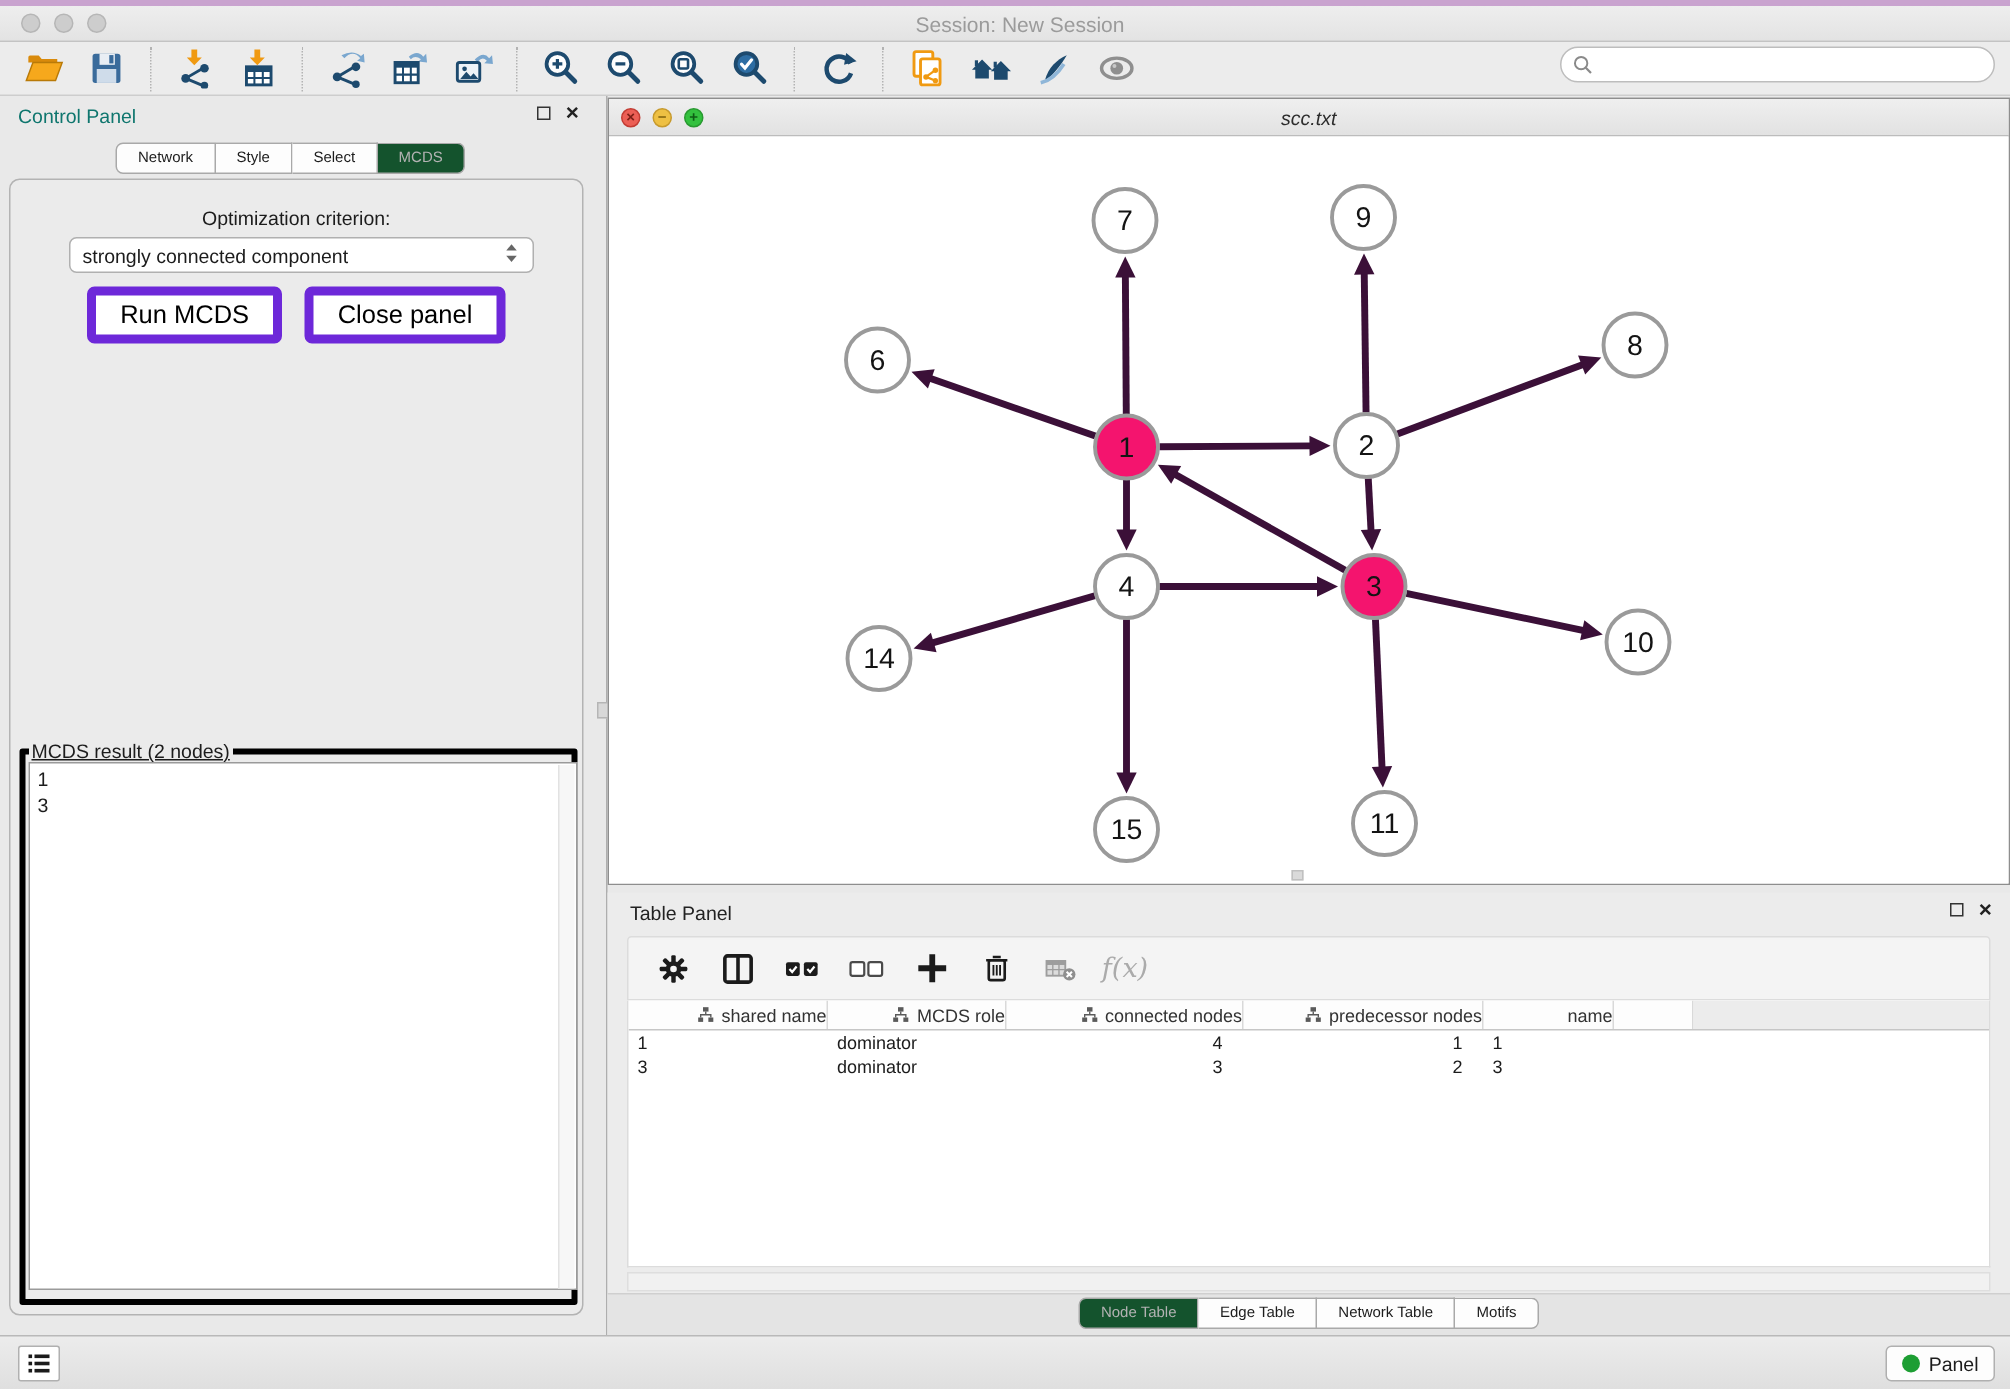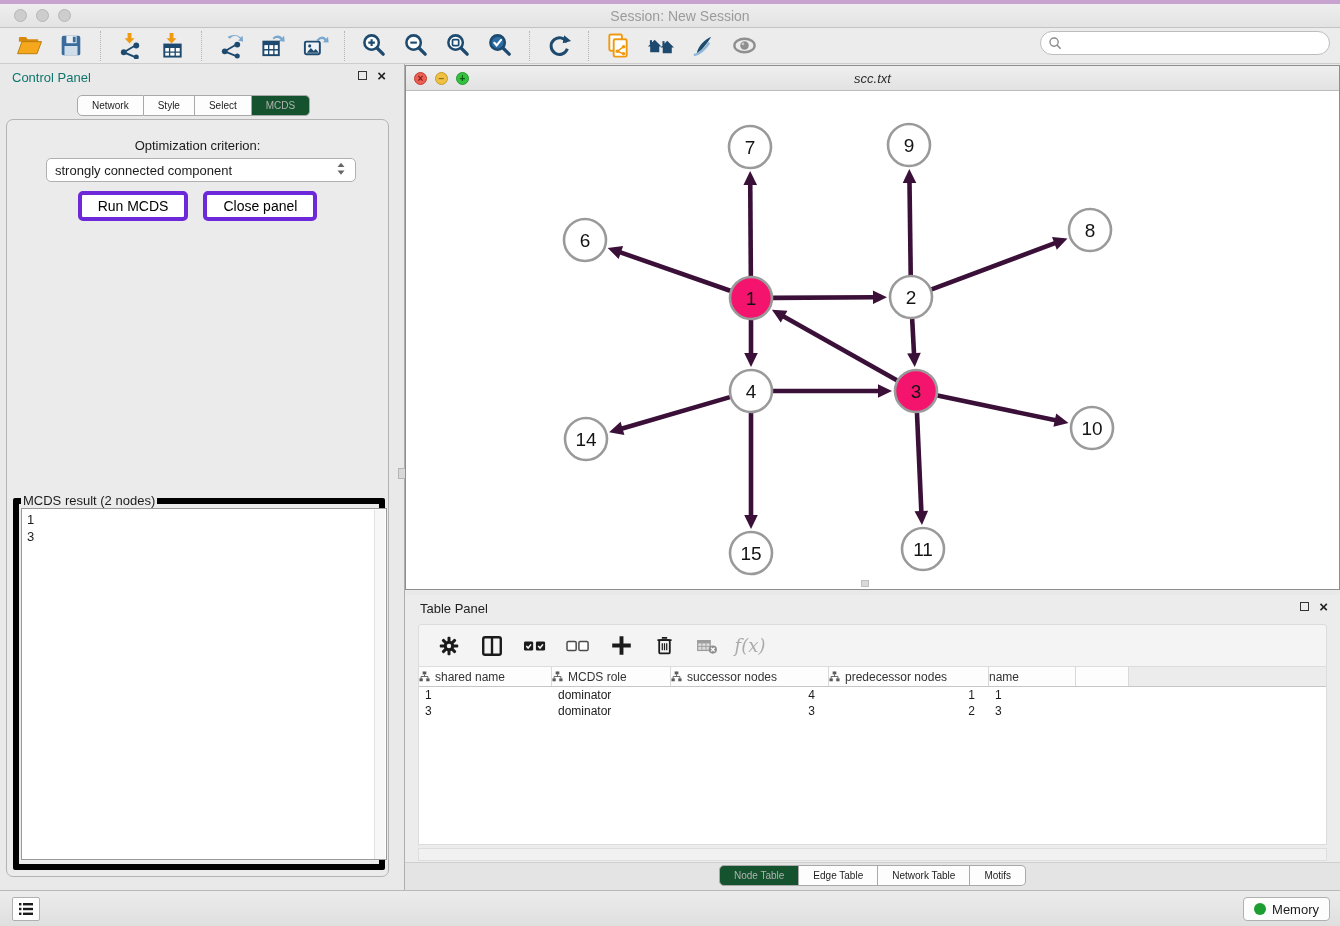--- a/index.html
+++ b/index.html
@@ -40,25 +40,25 @@
   .seg-tab.active { background:#14532d; color:#b2b2b2; }
 
   .cp-body { position:absolute; left:6px; top:55px; width:383px; height:758px;
     background:#ebebeb; border:1px solid #b3b3b3; border-radius:7px; }
   .opt-label { position:absolute; left:0; top:18px; width:100%; text-align:center; font-size:13px; }
   .dropdown { position:absolute; left:39px; top:38px; width:310px; height:24px; background:#fff;
     border:1px solid #b0b0b0; border-radius:5px; display:flex; align-items:center; padding:0 8px;
     font-size:13px; cursor:pointer; }
   .dropdown .dd-arrows { margin-left:auto; }
   .cp-buttons { position:absolute; left:0; top:71px; width:100%; display:flex; justify-content:center; gap:15px; }
-  .push-btn { background:#fff; border:4px solid #6d28d9; border-radius:5px; font-size:14px;
+  .push-btn { background:#fff; border:6px solid #6d28d9; border-radius:5px; font-size:17px;
     padding:3px 16px; cursor:pointer; font-family:"Liberation Sans",sans-serif; }
 
   .result-box { position:absolute; left:6px; top:373px; width:372px; height:377px;
-    border:6px solid #000000; border-radius:2px; }
+    border:4px solid #000000; border-radius:2px;text-decoration:underline; }
   .result-box legend { font-size:13px; padding:0 2px; margin-left:2px; }
   .result-text { position:absolute; left:2px; top:0px; width:366px; height:352px; background:#fff;
     border:1px solid #9a9a9a; white-space:pre; font-size:13px; line-height:17px; padding:2px 5px; overflow:hidden; }
   .result-scroll { position:absolute; right:1px; top:1px; width:11px; height:350px; background:#f7f7f7; border-left:1px solid #e2e2e2; }
 
   
   .vsplit { position:absolute; left:404px; top:64px; width:1px; height:826px; background:#aeaeae; }
   .vsplit-handle { position:absolute; left:398px; top:468px; width:9px; height:11px; background:#d8d8d8; border:1px solid #b5b5b5; }
 
   
@@ -80,21 +80,21 @@
   .table-panel { position:absolute; left:405px; top:595px; width:935px; height:295px; background:#ececec; }
   .tp-header { position:absolute; left:15px; top:6px; font-size:13px; color:#222; }
   .tp-toolbar { position:absolute; left:13px; top:29px; width:909px; height:43px; background:#f4f4f4;
     border:1px solid #dcdcdc; border-radius:3px 3px 0 0; display:flex; align-items:center; gap:17px; padding-left:17px; }
   .tp-btn { width:26px; height:26px; display:flex; align-items:center; justify-content:center; cursor:pointer; }
   .fx { font-family:"DejaVu Serif", serif; font-style:italic; font-size:18px; color:#ababab; }
 
   .tp-table { position:absolute; left:13px; top:72px; width:909px; height:178px; background:#fff;
     border:1px solid #dcdcdc; border-top:none; overflow:hidden; }
   .thead { display:flex; height:20px; border-bottom:1px solid #c6c6c6; background:#fdfdfd; }
-  .th { display:flex; align-items:center; justify-content:flex-start; gap:5px; font-size:12px; color:#333;
+  .th { display:flex; align-items:center; justify-content:flex-end; gap:5px; font-size:12px; color:#333;
     border-right:1px solid #d9d9d9; height:100%; cursor:pointer; }
   .th.filler { border-right:1px solid #d9d9d9; }
   .thead-gray { flex:1; background:#ececec; }
   .trow { display:flex; height:16px; font-size:12px; cursor:default; }
   .td { padding:1px 6px; overflow:hidden; white-space:nowrap; }
   .td.r { text-align:right; padding-right:14px; }
 
   .tp-hscroll { position:absolute; left:13px; top:253px; width:909px; height:13px; background:#f1f1f1; border:1px solid #dedede; }
   .tp-tabs-strip { position:absolute; left:0; top:267px; width:935px; height:28px; border-top:1px solid #cfcfcf;
     display:flex; justify-content:center; align-items:flex-start; padding-top:2px; background:#e4e4e4; }
@@ -467,21 +467,21 @@
 </svg>
           <span>MCDS role</span>
         </div>
         <div class="th" style="width: 158px;">
           <svg class="" viewBox="0 0 12 12" width="11" height="11">
   <rect x="4" y="0.5" width="4" height="3.2" fill="#5a5a5a"></rect>
   <rect x="0.5" y="8" width="3.6" height="3.2" fill="#5a5a5a"></rect>
   <rect x="7.9" y="8" width="3.6" height="3.2" fill="#5a5a5a"></rect>
   <path d="M6 3.7v2.3M2.3 8V6h7.4v2" stroke="#5a5a5a" stroke-width="1" fill="none"></path>
 </svg>
-          <span>successor nodes</span>
+          <span>connected nodes</span>
         </div>
         <div class="th" style="width: 160px;">
           <svg class="" viewBox="0 0 12 12" width="11" height="11">
   <rect x="4" y="0.5" width="4" height="3.2" fill="#5a5a5a"></rect>
   <rect x="0.5" y="8" width="3.6" height="3.2" fill="#5a5a5a"></rect>
   <rect x="7.9" y="8" width="3.6" height="3.2" fill="#5a5a5a"></rect>
   <path d="M6 3.7v2.3M2.3 8V6h7.4v2" stroke="#5a5a5a" stroke-width="1" fill="none"></path>
 </svg>
           <span>predecessor nodes</span>
         </div>
@@ -527,15 +527,15 @@
           <rect x="6" y="2" width="10" height="2.4"></rect>
           <rect x="2" y="6.8" width="2.4" height="2.4"></rect>
           <rect x="6" y="6.8" width="10" height="2.4"></rect>
           <rect x="2" y="11.6" width="2.4" height="2.4"></rect>
           <rect x="6" y="11.6" width="10" height="2.4"></rect>
         </g>
       </svg>
   </div>
   <div class="memory-btn">
     <span class="mem-dot"></span>
-    <span>Memory</span>
+    <span>Panel</span>
   </div>
 </div>
 
 </body></html>

